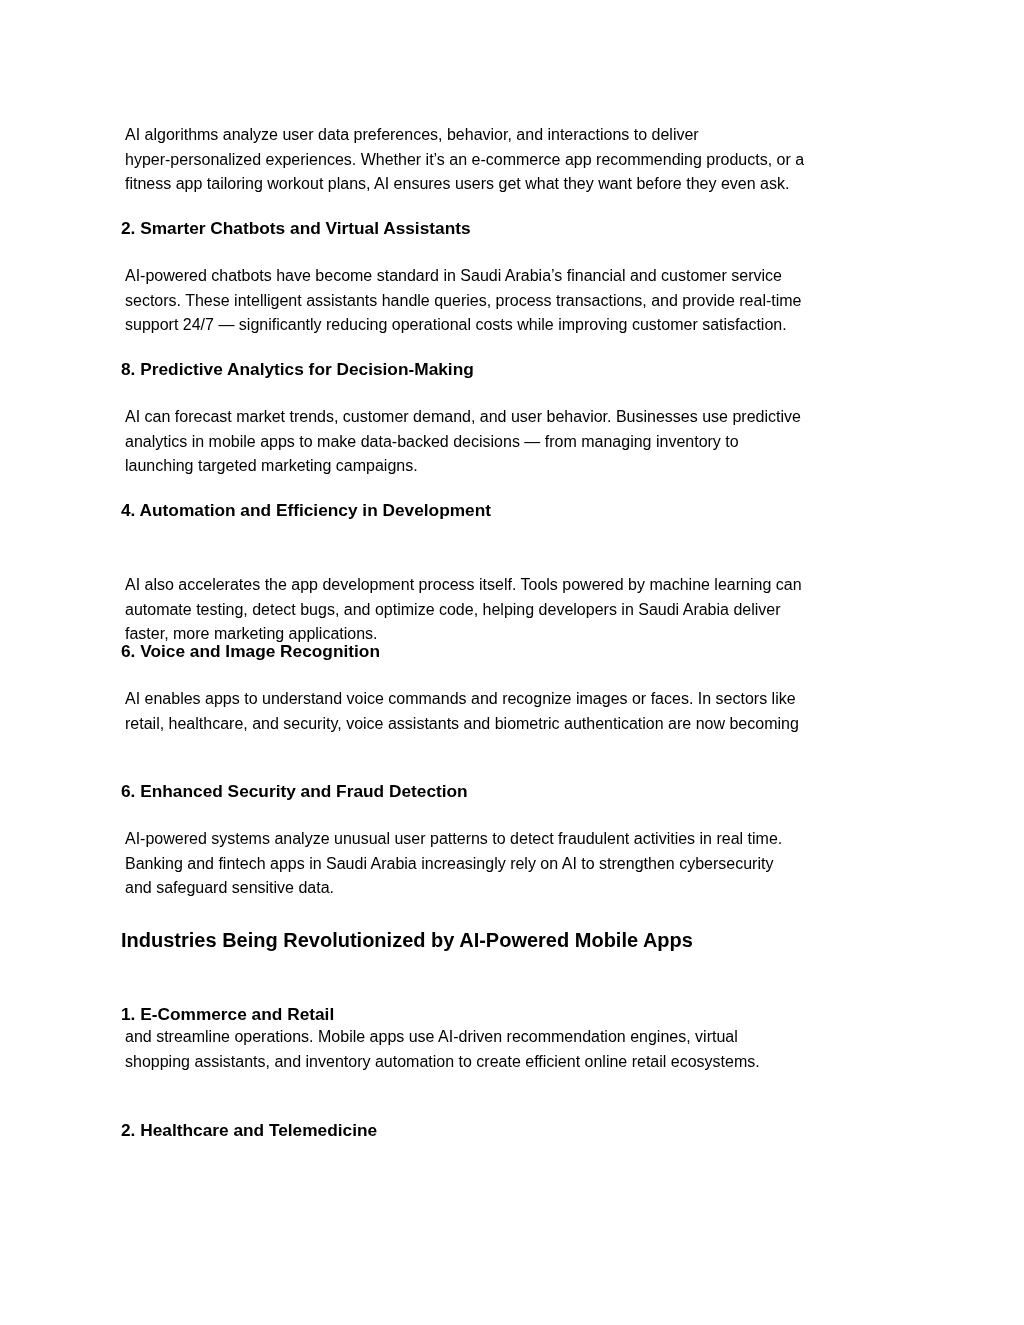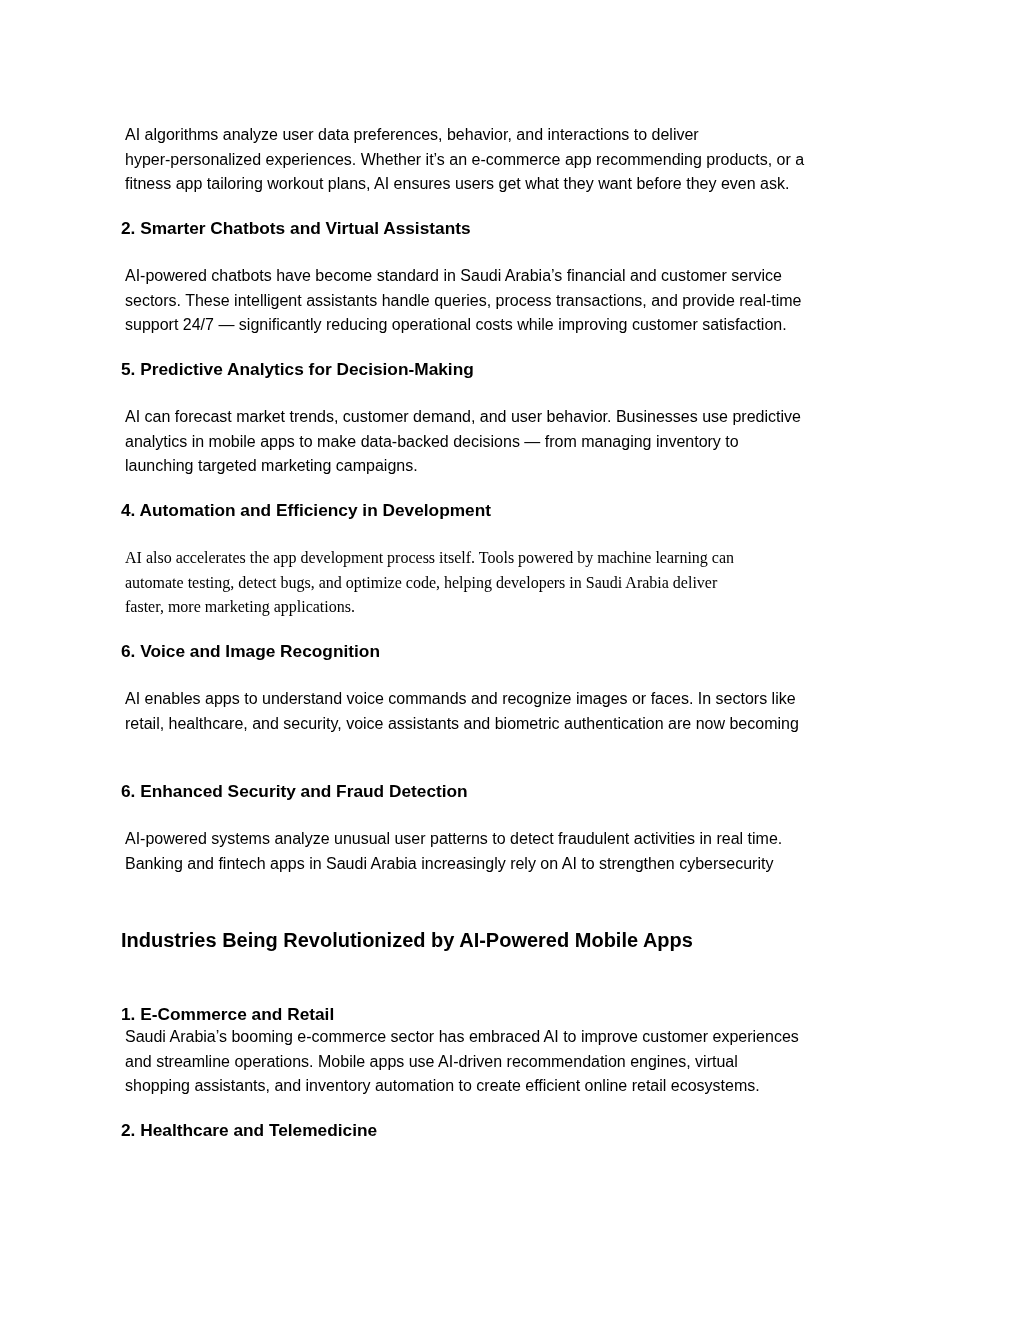--- a/index.html
+++ b/index.html
@@ -61,50 +61,50 @@
     <span class="line">fitness app tailoring workout plans, AI ensures users get what they want before they even ask.</span>
   </p>
 
   <h3 class="block h3" style="top:216px;">2. Smarter Chatbots and Virtual Assistants</h3>
   <p class="block para" style="top:260px;">
     <span class="line">AI-powered chatbots have become standard in Saudi Arabia’s financial and customer service</span>
     <span class="line">sectors. These intelligent assistants handle queries, process transactions, and provide real-time</span>
     <span class="line">support 24/7 — significantly reducing operational costs while improving customer satisfaction.</span>
   </p>
 
-  <h3 class="block h3" style="top:357px;">5. Predictive Analytics for Decision-Making</h3>
+  <h3 class="block h3" style="top:357px;">8. Predictive Analytics for Decision-Making</h3>
   <p class="block para" style="top:401px;">
     <span class="line">AI can forecast market trends, customer demand, and user behavior. Businesses use predictive</span>
     <span class="line">analytics in mobile apps to make data-backed decisions — from managing inventory to</span>
     <span class="line">launching targeted marketing campaigns.</span>
   </p>
 
   <h3 class="block h3" style="top:498px;">4. Automation and Efficiency in Development</h3>
-  <p class="block para" style="top:542px;font-family:Liberation Serif, serif;">
+  <p class="block para" style="top:569px;">
     <span class="line">AI also accelerates the app development process itself. Tools powered by machine learning can</span>
     <span class="line">automate testing, detect bugs, and optimize code, helping developers in Saudi Arabia deliver</span>
     <span class="line">faster, more marketing applications.</span>
   </p>
 
   <h3 class="block h3" style="top:639px;">6. Voice and Image Recognition</h3>
   <p class="block para" style="top:683px;">
     <span class="line">AI enables apps to understand voice commands and recognize images or faces. In sectors like</span>
     <span class="line">retail, healthcare, and security, voice assistants and biometric authentication are now becoming</span>
   </p>
 
   <h3 class="block h3" style="top:779px;">6. Enhanced Security and Fraud Detection</h3>
   <p class="block para" style="top:823px;">
     <span class="line">AI-powered systems analyze unusual user patterns to detect fraudulent activities in real time.</span>
     <span class="line">Banking and fintech apps in Saudi Arabia increasingly rely on AI to strengthen cybersecurity</span>
+    <span class="line">and safeguard sensitive data.</span>
   </p>
 
   <h2 class="block h2" style="top:926px;">Industries Being Revolutionized by AI-Powered Mobile Apps</h2>
 
   <h3 class="block h3" style="top:1002px;">1. E-Commerce and Retail</h3>
   <p class="block para" style="top:1021px;">
-    <span class="line">Saudi Arabia’s booming e-commerce sector has embraced AI to improve customer experiences</span>
     <span class="line">and streamline operations. Mobile apps use AI-driven recommendation engines, virtual</span>
     <span class="line">shopping assistants, and inventory automation to create efficient online retail ecosystems.</span>
   </p>
 
   <h3 class="block h3" style="top:1118px;">2. Healthcare and Telemedicine</h3>
 
 </div>
 
 </body></html>

